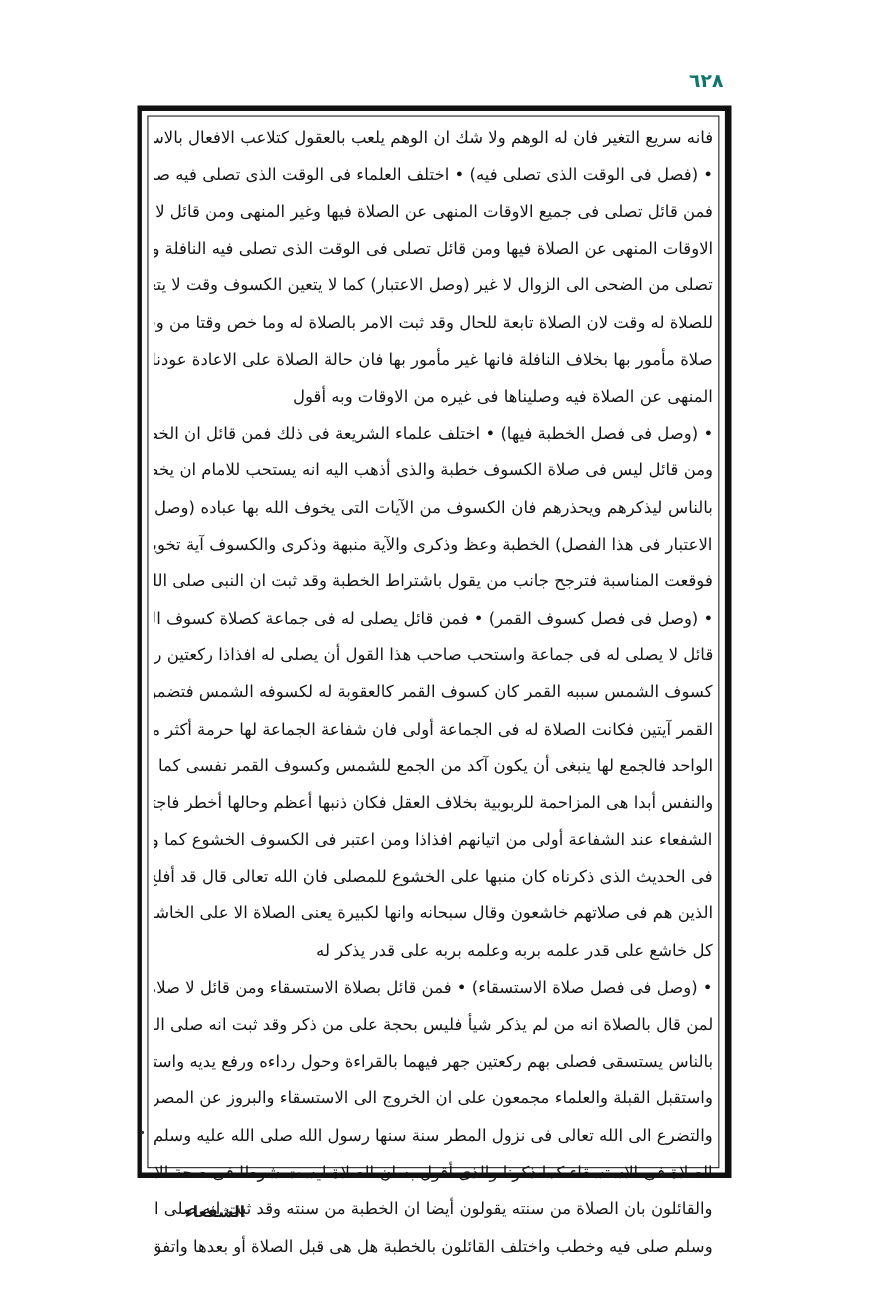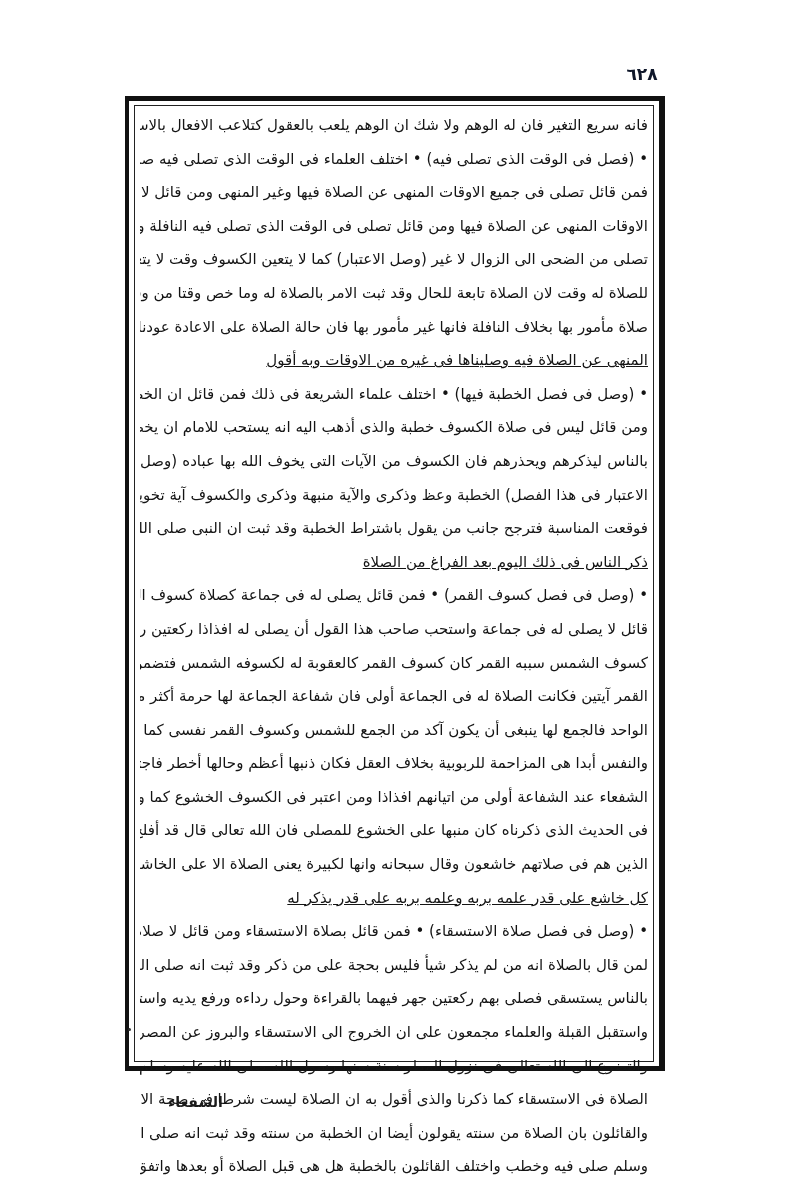--- a/index.html
+++ b/index.html
@@ -17,21 +17,21 @@
   }
   .page-number {
     position: absolute;
     top: 64px;
     left: 612px;
     width: 60px;
     text-align: center;
     font-size: 17px;
     font-weight: bold;
     letter-spacing: 1px;
-    color: #0f172a;
+    color: #0f766e;
   }
   .frame-outer {
     position: absolute;
     left: 125px;
     top: 96px;
     width: 540px;
     height: 975px;
     border-top: 5px solid #111;
     border-bottom: 5px solid #111;
     border-left: 4px solid #111;
@@ -61,21 +61,20 @@
     font-family: "DejaVu Sans", sans-serif;
     font-size: 15px;
     white-space: nowrap;
     overflow: hidden;
     text-align: justify;
     text-align-last: justify;
     color: #141414;
   }
   .line.short {
     text-align-last: right;
-    text-decoration: underline;
   }
   .catchword {
     position: absolute;
     top: 1094px;
     left: 168px;
     font-size: 14px;
     font-weight: bold;
     direction: rtl;
     color: #1a1a1a;
   }
@@ -101,21 +100,20 @@
     <div class="line">الاوقات المنهى عن الصلاة فيها ومن قائل تصلى فى الوقت الذى تصلى فيه النافلة ومن قائل</div>
     <div class="line">تصلى من الضحى الى الزوال لا غير (وصل الاعتبار) كما لا يتعين الكسوف وقت لا يتعين</div>
     <div class="line">للصلاة له وقت لان الصلاة تابعة للحال وقد ثبت الامر بالصلاة له وما خص وقتا من وقت وهى</div>
     <div class="line">صلاة مأمور بها بخلاف النافلة فانها غير مأمور بها فان حالة الصلاة على الاعادة عودنا فى الوقت</div>
     <div class="line short">المنهى عن الصلاة فيه وصليناها فى غيره من الاوقات وبه أقول</div>
     <div class="line">• (وصل فى فصل الخطبة فيها) • اختلف علماء الشريعة فى ذلك فمن قائل ان الخطبة من شرطها</div>
     <div class="line">ومن قائل ليس فى صلاة الكسوف خطبة والذى أذهب اليه انه يستحب للامام ان يخطب</div>
     <div class="line">بالناس ليذكرهم ويحذرهم فان الكسوف من الآيات التى يخوف الله بها عباده (وصل</div>
     <div class="line">الاعتبار فى هذا الفصل) الخطبة وعظ وذكرى والآية منبهة وذكرى والكسوف آية تخويف</div>
     <div class="line">فوقعت المناسبة فترجح جانب من يقول باشتراط الخطبة وقد ثبت ان النبى صلى الله عليه وسلم</div>
-    <div class="line short">ذكر الناس فى ذلك اليوم بعد الفراغ من الصلاة</div>
     <div class="line">• (وصل فى فصل كسوف القمر) • فمن قائل يصلى له فى جماعة كصلاة كسوف الشمس ومن</div>
     <div class="line">قائل لا يصلى له فى جماعة واستحب صاحب هذا القول أن يصلى له افذاذا ركعتين ركعتين</div>
     <div class="line">كسوف الشمس سببه القمر كان كسوف القمر كالعقوبة له لكسوفه الشمس فتضمن كسوف</div>
     <div class="line">القمر آيتين فكانت الصلاة له فى الجماعة أولى فان شفاعة الجماعة لها حرمة أكثر من حرمة</div>
     <div class="line">الواحد فالجمع لها ينبغى أن يكون آكد من الجمع للشمس وكسوف القمر نفسى كما قدمنا</div>
     <div class="line">والنفس أبدا هى المزاحمة للربوبية بخلاف العقل فكان ذنبها أعظم وحالها أخطر فاجتماع</div>
     <div class="line">الشفعاء عند الشفاعة أولى من اتيانهم افذاذا ومن اعتبر فى الكسوف الخشوع كما ورد</div>
     <div class="line">فى الحديث الذى ذكرناه كان منبها على الخشوع للمصلى فان الله تعالى قال قد أفلح المؤمنون</div>
     <div class="line">الذين هم فى صلاتهم خاشعون وقال سبحانه وانها لكبيرة يعنى الصلاة الا على الخاشعين وخشوع</div>
     <div class="line short">كل خاشع على قدر علمه بربه وعلمه بربه على قدر يذكر له</div>

